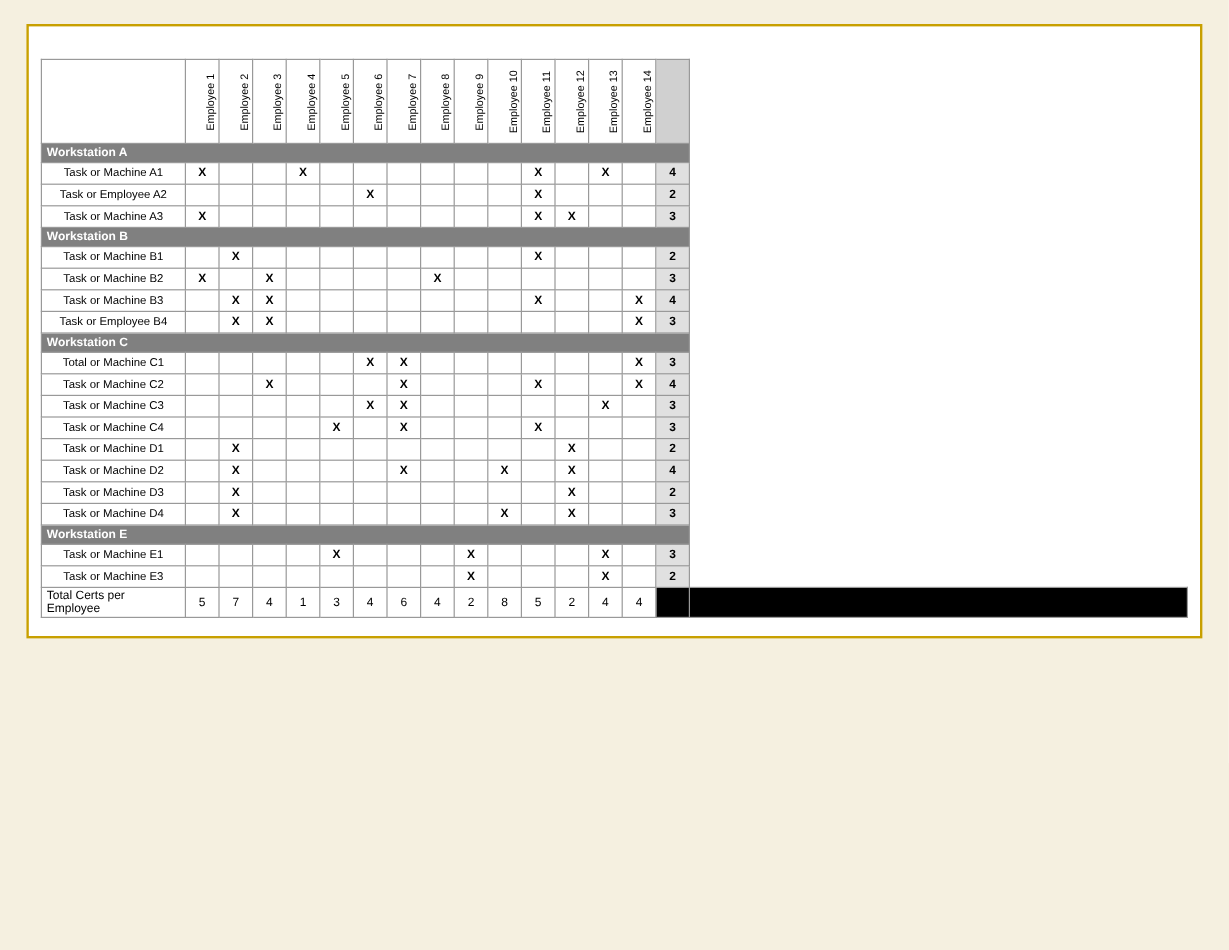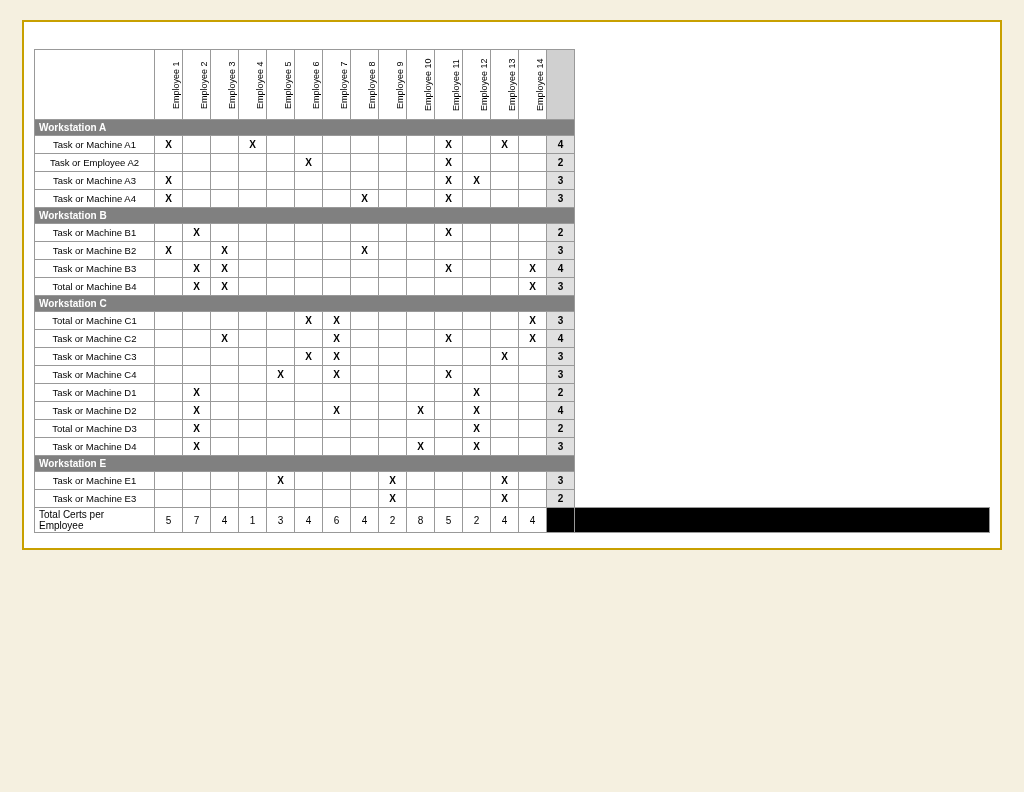--- a/index.html
+++ b/index.html
@@ -160,38 +160,20 @@
           <td style="width: 28px;"></td>
           <td style="width: 28px;"></td>
           <td style="width: 28px;"></td>
           <td style="width: 28px;"></td>
           <td style="width: 28px; font-weight: bold;">X</td>
           <td style="width: 28px; font-weight: bold;">X</td>
           <td style="width: 28px;"></td>
           <td style="width: 28px;"></td>
           <td class="count-col">3</td>
         </tr>
-        <tr class="task-row">
-          <td class="task-name">Task or Machine A4</td>
-          <td style="width: 28px; font-weight: bold;">X</td>
-          <td style="width: 28px;"></td>
-          <td style="width: 28px;"></td>
-          <td style="width: 28px;"></td>
-          <td style="width: 28px;"></td>
-          <td style="width: 28px;"></td>
-          <td style="width: 28px;"></td>
-          <td style="width: 28px; font-weight: bold;">X</td>
-          <td style="width: 28px;"></td>
-          <td style="width: 28px;"></td>
-          <td style="width: 28px; font-weight: bold;">X</td>
-          <td style="width: 28px;"></td>
-          <td style="width: 28px;"></td>
-          <td style="width: 28px;"></td>
-          <td class="count-col">3</td>
-        </tr>
         <tr class="workstation-row">
           <td colspan="16">Workstation B</td>
         </tr>
         <tr class="task-row">
           <td class="task-name">Task or Machine B1</td>
           <td style="width: 28px;"></td>
           <td style="width: 28px; font-weight: bold;">X</td>
           <td style="width: 28px;"></td>
           <td style="width: 28px;"></td>
           <td style="width: 28px;"></td>
@@ -236,21 +218,21 @@
           <td style="width: 28px;"></td>
           <td style="width: 28px;"></td>
           <td style="width: 28px;"></td>
           <td style="width: 28px; font-weight: bold;">X</td>
           <td style="width: 28px;"></td>
           <td style="width: 28px;"></td>
           <td style="width: 28px; font-weight: bold;">X</td>
           <td class="count-col">4</td>
         </tr>
         <tr class="task-row">
-          <td class="task-name">Total or Machine B4</td>
+          <td class="task-name">Task or Employee B4</td>
           <td style="width: 28px;"></td>
           <td style="width: 28px; font-weight: bold;">X</td>
           <td style="width: 28px; font-weight: bold;">X</td>
           <td style="width: 28px;"></td>
           <td style="width: 28px;"></td>
           <td style="width: 28px;"></td>
           <td style="width: 28px;"></td>
           <td style="width: 28px;"></td>
           <td style="width: 28px;"></td>
           <td style="width: 28px;"></td>
@@ -365,21 +347,21 @@
           <td style="width: 28px;"></td>
           <td style="width: 28px;"></td>
           <td style="width: 28px; font-weight: bold;">X</td>
           <td style="width: 28px;"></td>
           <td style="width: 28px; font-weight: bold;">X</td>
           <td style="width: 28px;"></td>
           <td style="width: 28px;"></td>
           <td class="count-col">4</td>
         </tr>
         <tr class="task-row">
-          <td class="task-name">Total or Machine D3</td>
+          <td class="task-name">Task or Machine D3</td>
           <td style="width: 28px;"></td>
           <td style="width: 28px; font-weight: bold;">X</td>
           <td style="width: 28px;"></td>
           <td style="width: 28px;"></td>
           <td style="width: 28px;"></td>
           <td style="width: 28px;"></td>
           <td style="width: 28px;"></td>
           <td style="width: 28px;"></td>
           <td style="width: 28px;"></td>
           <td style="width: 28px;"></td>

